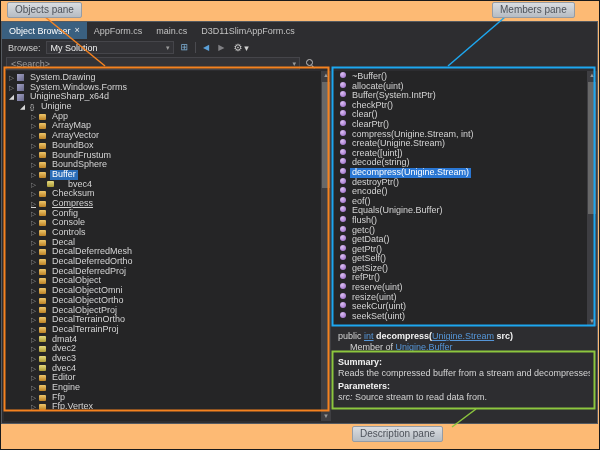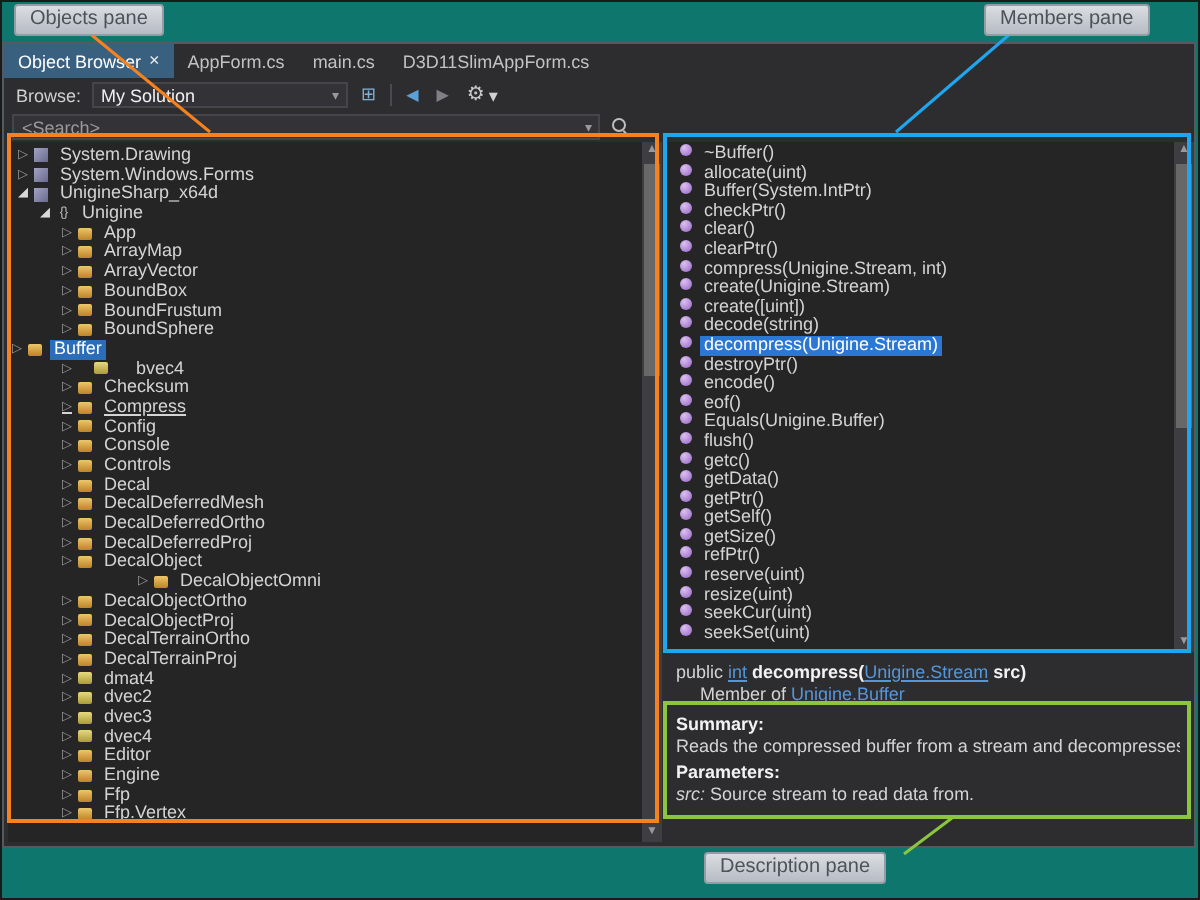--- a/index.html
+++ b/index.html
@@ -1,16 +1,16 @@
 <!DOCTYPE html>
 <html><head>
 <meta charset="utf-8">
 <style>
   html,body{margin:0;padding:0;background:#ffffff;}
-  .stage{position:relative;width:600px;height:450px;background:#0f766e;overflow:hidden;
+  .stage{position:relative;width:600px;height:450px;background:#fdba74;overflow:hidden;
          font-family:"Liberation Sans",sans-serif;box-shadow:inset 0 0 0 1px #1a1a1a;}
 
   
   .callout{position:absolute;z-index:12;font-size:10px;color:#4d525a;
            background:linear-gradient(180deg,#dadde1,#b6bcc3);border:1px solid #959ca5;
            border-radius:2px;padding:1px 7px 2px;white-space:nowrap;}
   #lbl-objects{left:7px;top:2px;}
   #lbl-members{left:492px;top:2px;}
   #lbl-desc{left:352px;top:426px;}
   .overlay{position:absolute;left:0;top:0;z-index:11;pointer-events:none;}
@@ -222,21 +222,21 @@
               </span>
               <span class="row-label">BoundFrustum</span>
             </div>
             <div class="tree-row" style="padding-left: 25px;">
               <span class="exp">▷</span>
               <span class="ticon">
                 <span class="glyph-class"></span>
               </span>
               <span class="row-label">BoundSphere</span>
             </div>
-            <div class="tree-row" style="">
+            <div class="tree-row" style="padding-left: 25px;">
               <span class="exp">▷</span>
               <span class="ticon">
                 <span class="glyph-class"></span>
               </span>
               <span class="row-label sel-tree">Buffer</span>
             </div>
             <div class="tree-row" style="padding-left: 25px; gap: 8px;">
               <span class="exp">▷</span>
               <span class="ticon">
                 <span class="glyph-struct"></span>
@@ -306,21 +306,21 @@
               </span>
               <span class="row-label">DecalDeferredProj</span>
             </div>
             <div class="tree-row" style="padding-left: 25px;">
               <span class="exp">▷</span>
               <span class="ticon">
                 <span class="glyph-class"></span>
               </span>
               <span class="row-label">DecalObject</span>
             </div>
-            <div class="tree-row" style="padding-left: 25px; margin-left: 38px;">
+            <div class="tree-row" style="padding-left: 25px;">
               <span class="exp">▷</span>
               <span class="ticon">
                 <span class="glyph-class"></span>
               </span>
               <span class="row-label">DecalObjectOmni</span>
             </div>
             <div class="tree-row" style="padding-left: 25px;">
               <span class="exp">▷</span>
               <span class="ticon">
                 <span class="glyph-class"></span>

